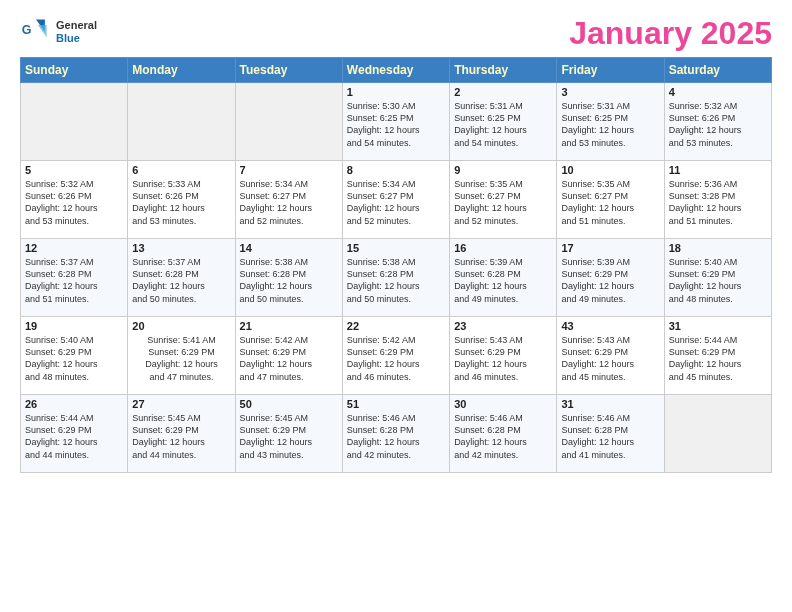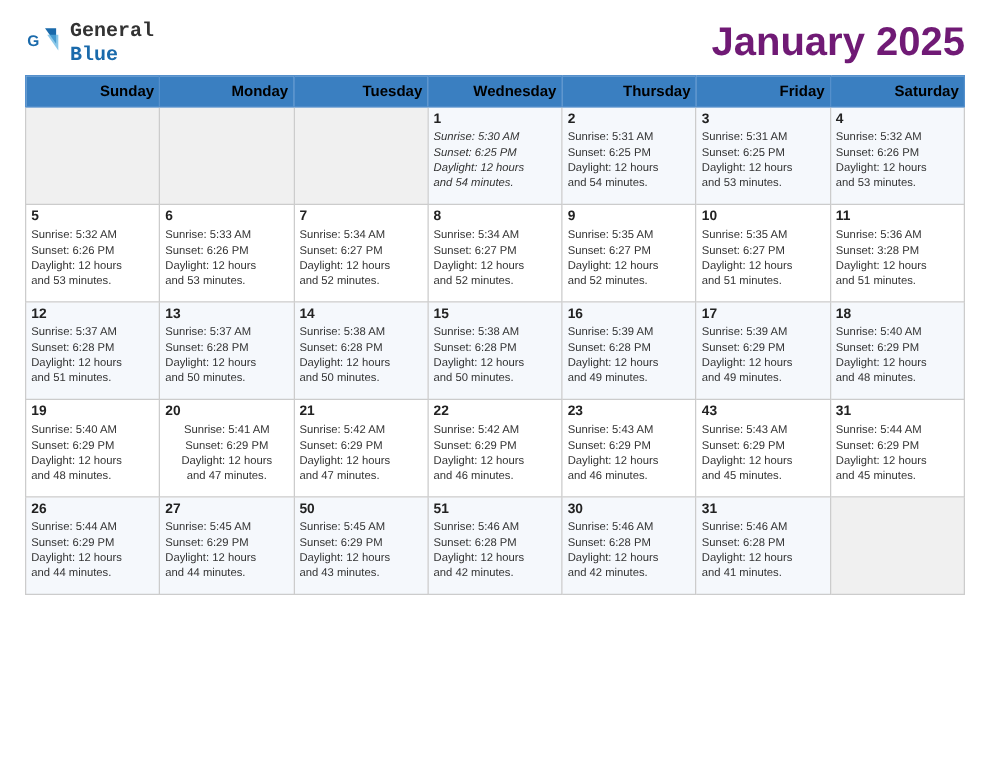--- a/index.html
+++ b/index.html
@@ -21,57 +21,56 @@
       align-items: flex-start;
       justify-content: space-between;
       margin-bottom: 4px;
     }
     .logo {
       display: flex;
       align-items: center;
       gap: 4px;
     }
     .logo-text {
-      font-size: 16px;
+      font-size: 11px;
       font-weight: bold;
       line-height: 1.2;
       color: #333;
-      font-family: Liberation Mono, monospace;
     }
     .logo-text .blue { color: #1a6aab; }
     .logo-icon {
       width: 32px;
       height: 32px;
     }
     .title-block {
       text-align: right;
     }
     .calendar-title {
       font-size: 32px;
       font-weight: bold;
-      color: #701a75;
+      color: #ec4899;
       line-height: 1.1;
     }
     .calendar-subtitle {
       font-size: 13px;
       color: #444;
     }
     .calendar-table {
       width: 100%;
       border-collapse: collapse;
       margin-top: 6px;
       table-layout: fixed;
     }
     .calendar-table thead th {
       background-color: #3a7fc1;
-      color: #000000;
+      color: #fef9c3;
       font-size: 12px;
       font-weight: bold;
       padding: 5px 4px;
-      text-align: right;
+      text-align: left;
       border: 1px solid #5590cc;
       margin-left: 16px;
     }
     .calendar-table tbody td {
       vertical-align: top;
       font-size: 9px;
       color: #333;
       border: 1px solid #ccc;
       padding: 3px 4px;
       height: 78px;
@@ -135,21 +134,21 @@
         <th>Saturday</th>
       </tr>
     </thead>
     <tbody id="calendar-body">
     <tr>
           <td class="empty-cell"></td>
           <td class="empty-cell"></td>
           <td class="empty-cell"></td>
           <td>
             <span class="day-num">1</span>
-            <div class="day-info" style="white-space: pre-line; font-style: italic;">Sunrise: 5:30 AM
+            <div class="day-info" style="white-space: pre-line;">Sunrise: 5:30 AM
 Sunset: 6:25 PM
 Daylight: 12 hours
 and 54 minutes.</div>
           </td>
           <td>
             <span class="day-num">2</span>
             <div class="day-info" style="white-space: pre-line;">Sunrise: 5:31 AM
 Sunset: 6:25 PM
 Daylight: 12 hours
 and 54 minutes.</div>

